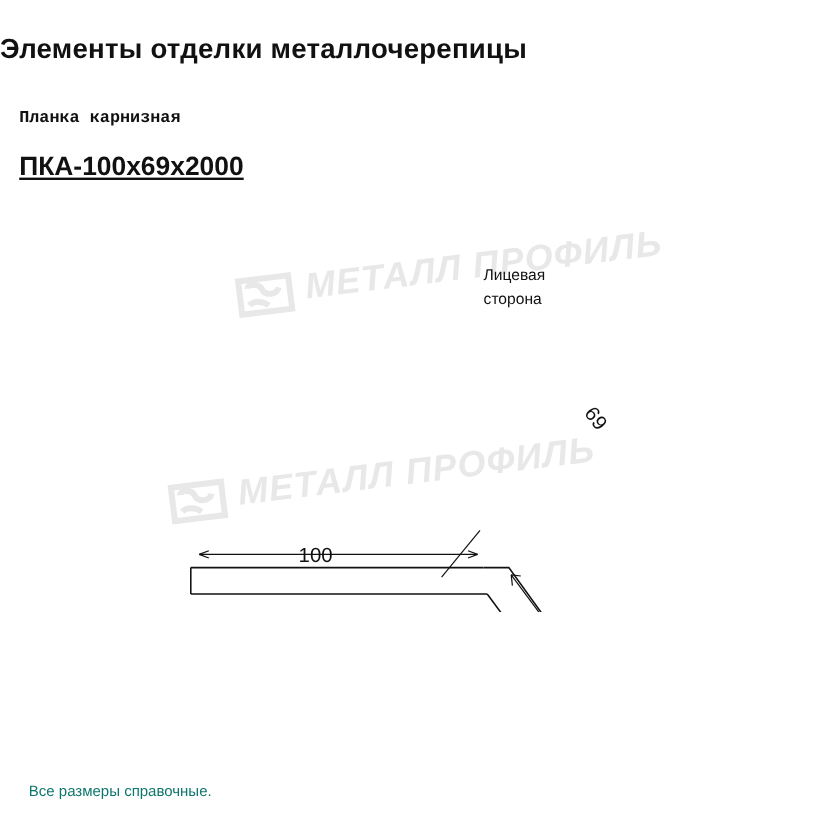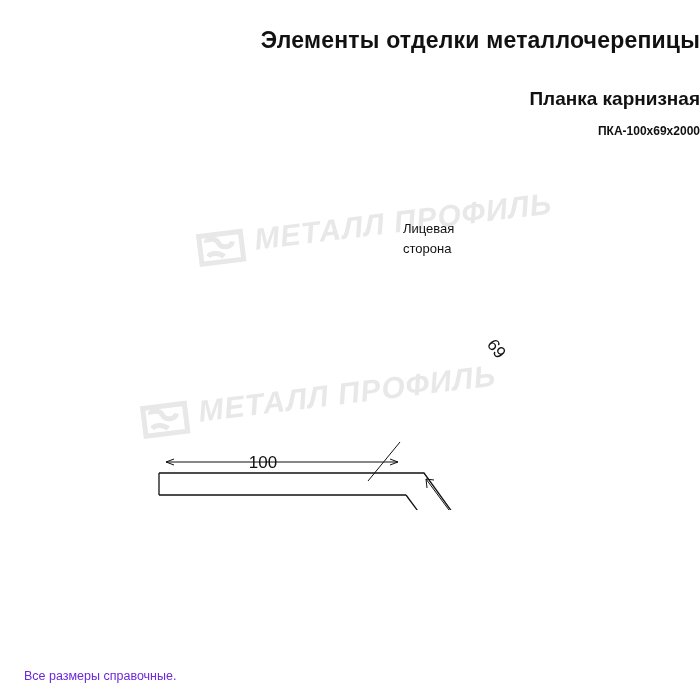--- a/index.html
+++ b/index.html
@@ -18,42 +18,44 @@
   .page {
     position: relative;
     width: 700px;
     height: 700px;
   }
   .title-block {
     position: absolute;
     top: 26px;
     left: 0;
     width: 700px;
-    text-align: right;
+    text-align: left;
   }
   .main-title {
     font-size: 23px;
     font-weight: bold;
     letter-spacing: 0.2px;
     line-height: 28px;
     margin: 0;
   }
   .sub-title {
-    font-size: 19px;
+    font-size: 14px;
     font-weight: bold;
-    margin: 0;
+    margin: 16px;
     margin-top: 33px;
     line-height: 24px;
+    font-family: Liberation Mono, monospace;
   }
   .code-title {
-    font-size: 12px;
+    font-size: 22px;
     font-weight: bold;
-    margin: 0;
+    margin: 16px;
     margin-top: 9px;
     line-height: 23px;
+    text-decoration: underline;
   }
   .drawing {
     position: absolute;
     top: 180px;
     left: 0;
     width: 700px;
     height: 330px;
   }
   .drawing svg {
     display: block;
@@ -83,24 +85,24 @@
     transform: rotate(-7deg);
   }
   .wm-logo {
     display: inline-block;
     vertical-align: middle;
     margin-right: 10px;
   }
   .footnotes {
     position: absolute;
     left: 24px;
-    bottom: 14px;
+    bottom: 31px;
     font-size: 12.5px;
     line-height: 19px;
-    color: #6d28d9;
+    color: #0f766e;
   }
   .footnotes div {
     white-space: nowrap;
   }
   .dim-label {
     font-size: 17px;
     fill: #111111;
     font-family: "Liberation Sans", sans-serif;
   }
   .face-label {

